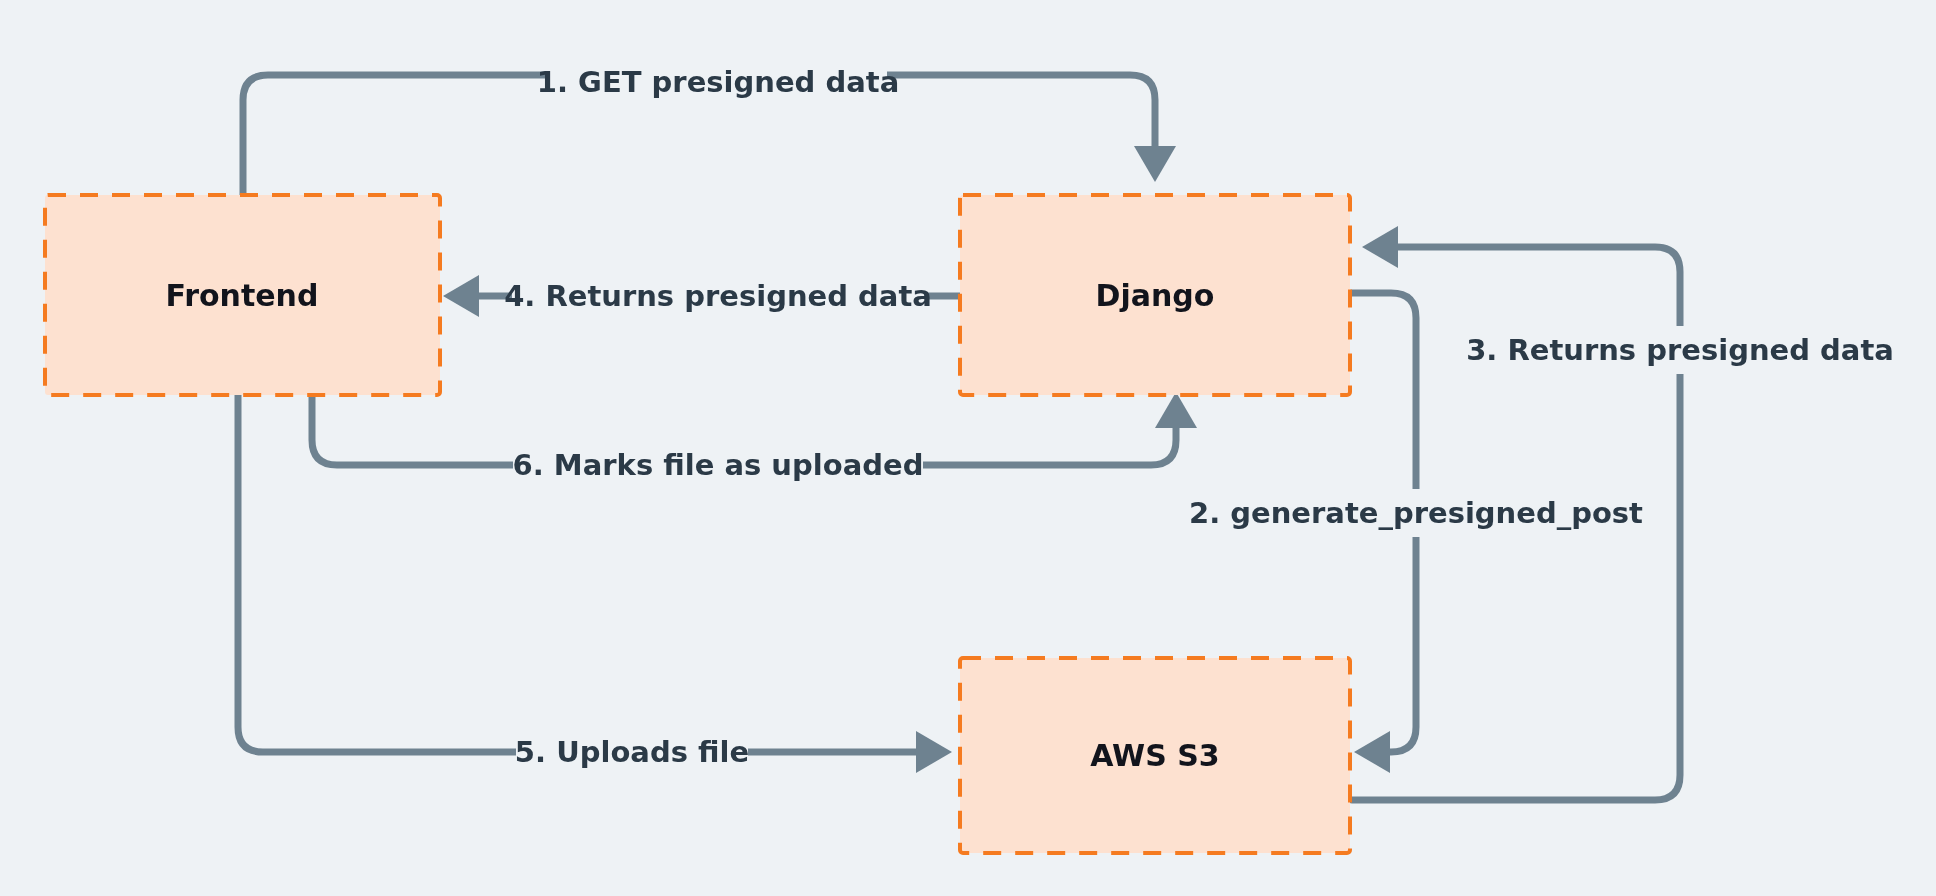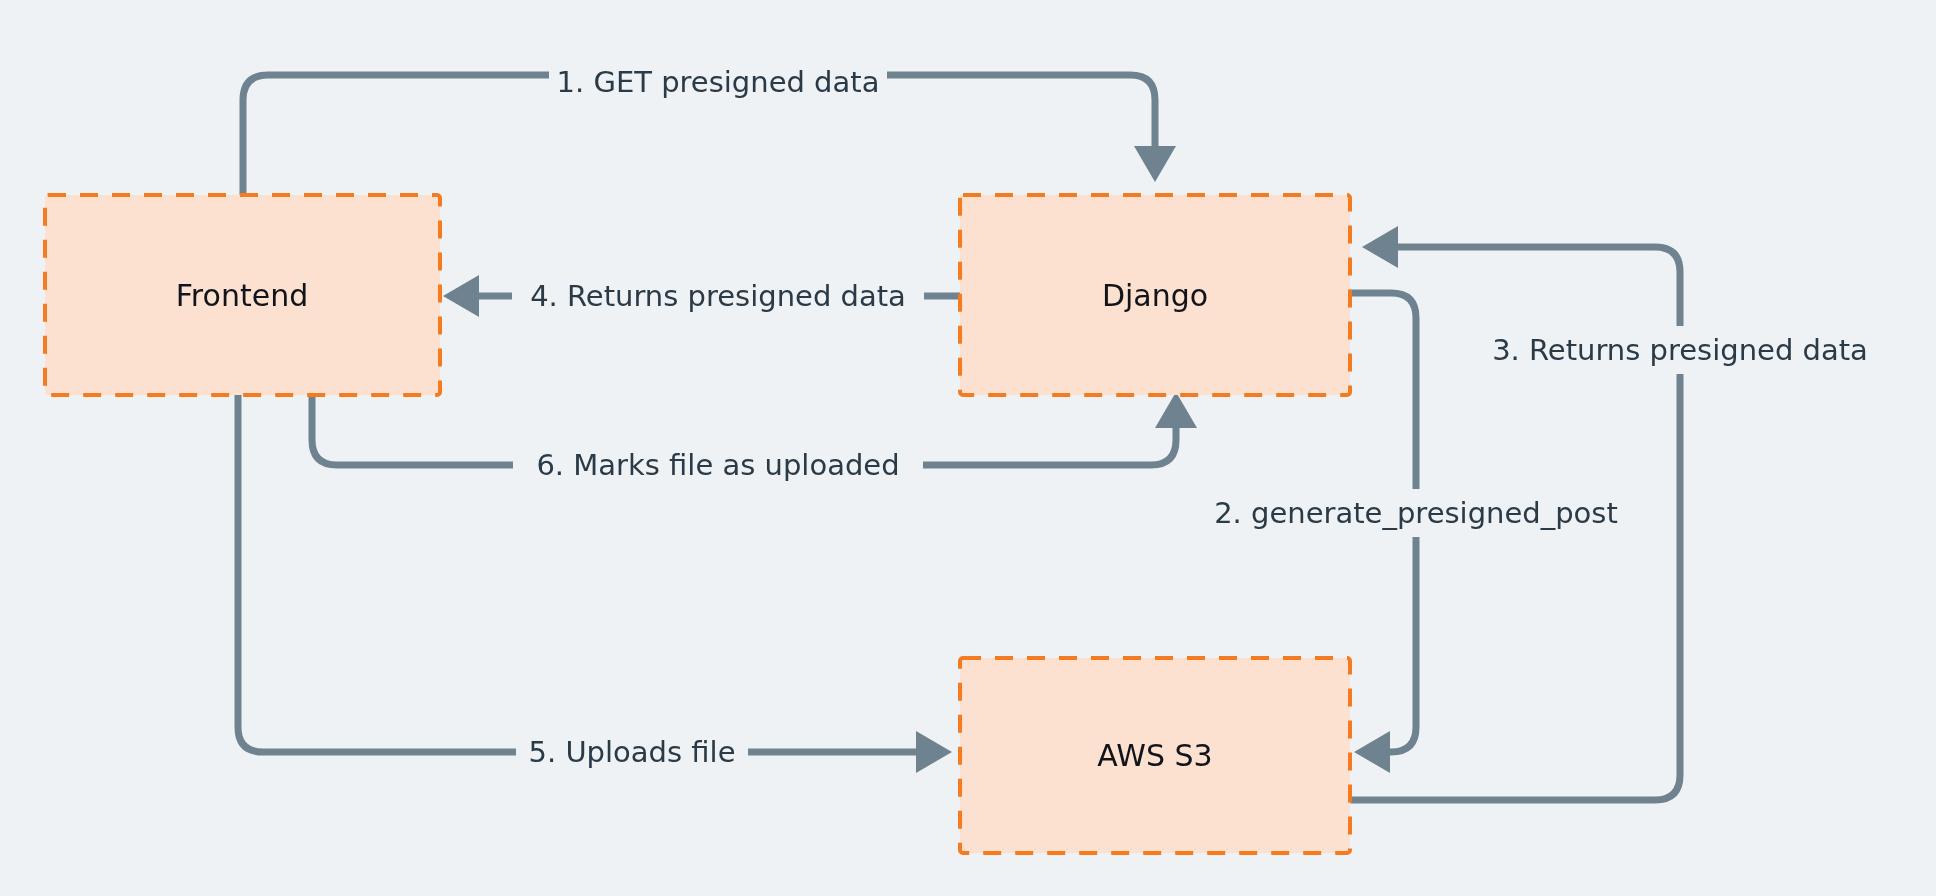--- a/index.html
+++ b/index.html
@@ -10,20 +10,21 @@
     width: 1936px;
     height: 896px;
     background: #eef2f5;
     font-family: "DejaVu Sans", sans-serif;
     overflow: hidden;
   }
   #diagram-root {
     position: relative;
     width: 1568px;
     height: 896px;
+    font-weight: bold;
   }
   svg.diagram-canvas {
     position: absolute;
     top: 0;
     left: 0;
     width: 1936px;
     height: 896px;
     display: block;
   }
   .node-box {

